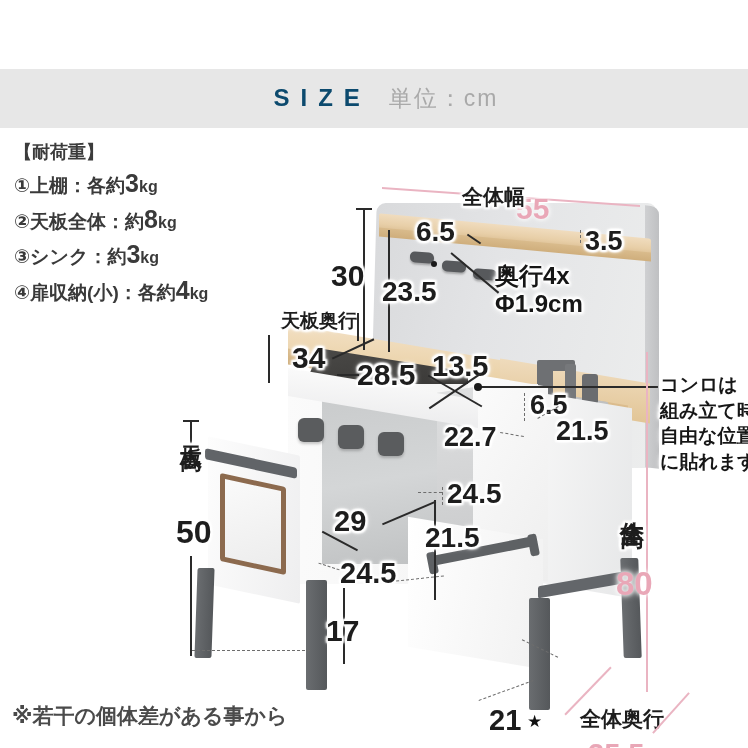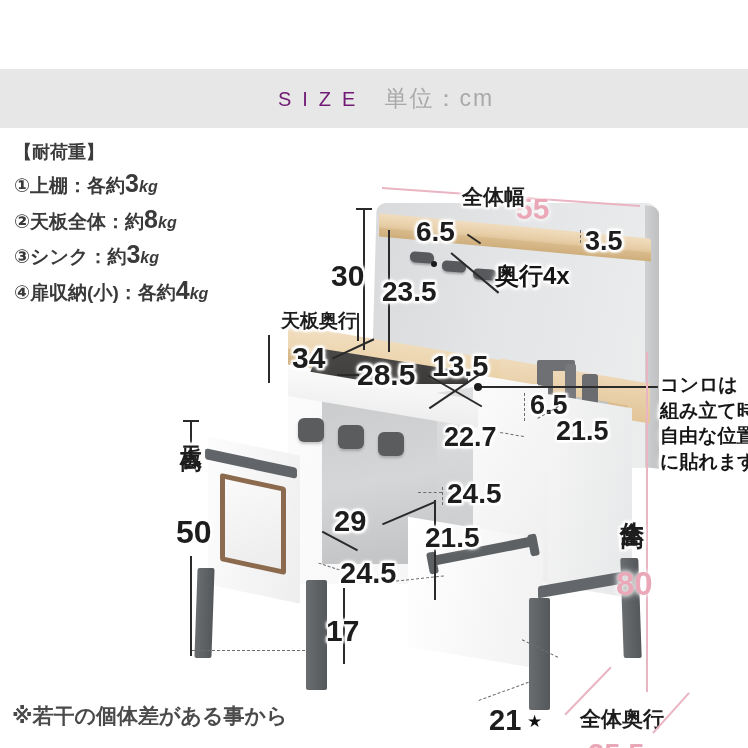--- a/index.html
+++ b/index.html
@@ -17,38 +17,38 @@
   .banner{
     position:absolute;left:0;top:69px;width:748px;height:59px;
     background:#e7e7e7;
     display:flex;align-items:center;justify-content:center;
   }
   .banner-inner{
     display:flex;align-items:baseline;gap:18px;
     transform:translateX(12px);
   }
   .banner-title{
-    font-size:20px;letter-spacing:11px;color:#701a75;font-weight:400;
+    font-size:24px;letter-spacing:11px;color:#0c4a6e;font-weight:700;
   }
   .banner-unit{
     font-size:23px;color:#a9a9a9;letter-spacing:2px;font-weight:400;
   }
 
   
   .loadbox{position:absolute;left:14px;top:140px;width:250px;}
   .loadbox .lb-title{
     font-size:18px;color:#3b3b3b;font-weight:700;letter-spacing:0px;
     margin-bottom:2px;
   }
   .loadbox .lb-row{
     font-size:19px;color:#3a3a3a;font-weight:600;
     line-height:1.42;white-space:nowrap;
   }
   .loadbox .num{font-size:25px;font-weight:600;}
-  .loadbox .unit{font-size:16px;font-weight:600;font-style:italic;}
+  .loadbox .unit{font-size:16px;font-weight:600;}
 
   
   .notes{position:absolute;left:12px;top:700px;width:420px;}
   .note{
     font-size:21px;color:#4a4a4a;font-weight:600;line-height:1.55;
     white-space:nowrap;
   }
 
   
   .scene{position:absolute;left:0;top:128px;width:748px;height:620px;}
@@ -319,20 +319,21 @@
     <div class="dim" style="left:382px;top:278px;font-size:28px;">23.5</div>
 
     <div class="dim" style="left:416px;top:218px;font-size:28px;">6.5</div>
     <div class="line" style="left:466px;top:238px;width:16px;height:2px;transform:rotate(34deg);"></div>
 
     <div class="line dashv" style="left:580px;top:230px;height:13px;"></div>
     <div class="dim" style="left:585px;top:228px;font-size:27px;">3.5</div>
 
     <div class="callout" style="left:495px;top:262px;font-size:24px;">
       <div>奥行4x</div>
+      <div>Φ1.9cm</div>
     </div>
     <div class="line" style="left:444px;top:272px;width:62px;height:1.5px;transform:rotate(40deg);"></div>
     <div class="arrowdot" style="left:431px;top:261px;"></div>
 
     <div class="dim" style="left:281px;top:311px;font-size:19px;">天板奥行</div>
     <div class="dim" style="left:292px;top:343px;font-size:30px;">34</div>
     <div class="line" style="left:330px;top:348px;width:46px;height:1.5px;transform:rotate(-25deg);"></div>
     <div class="line" style="left:357px;top:313px;width:1.5px;height:28px;"></div>
     <div class="line" style="left:268px;top:335px;width:1.5px;height:48px;"></div>
 

